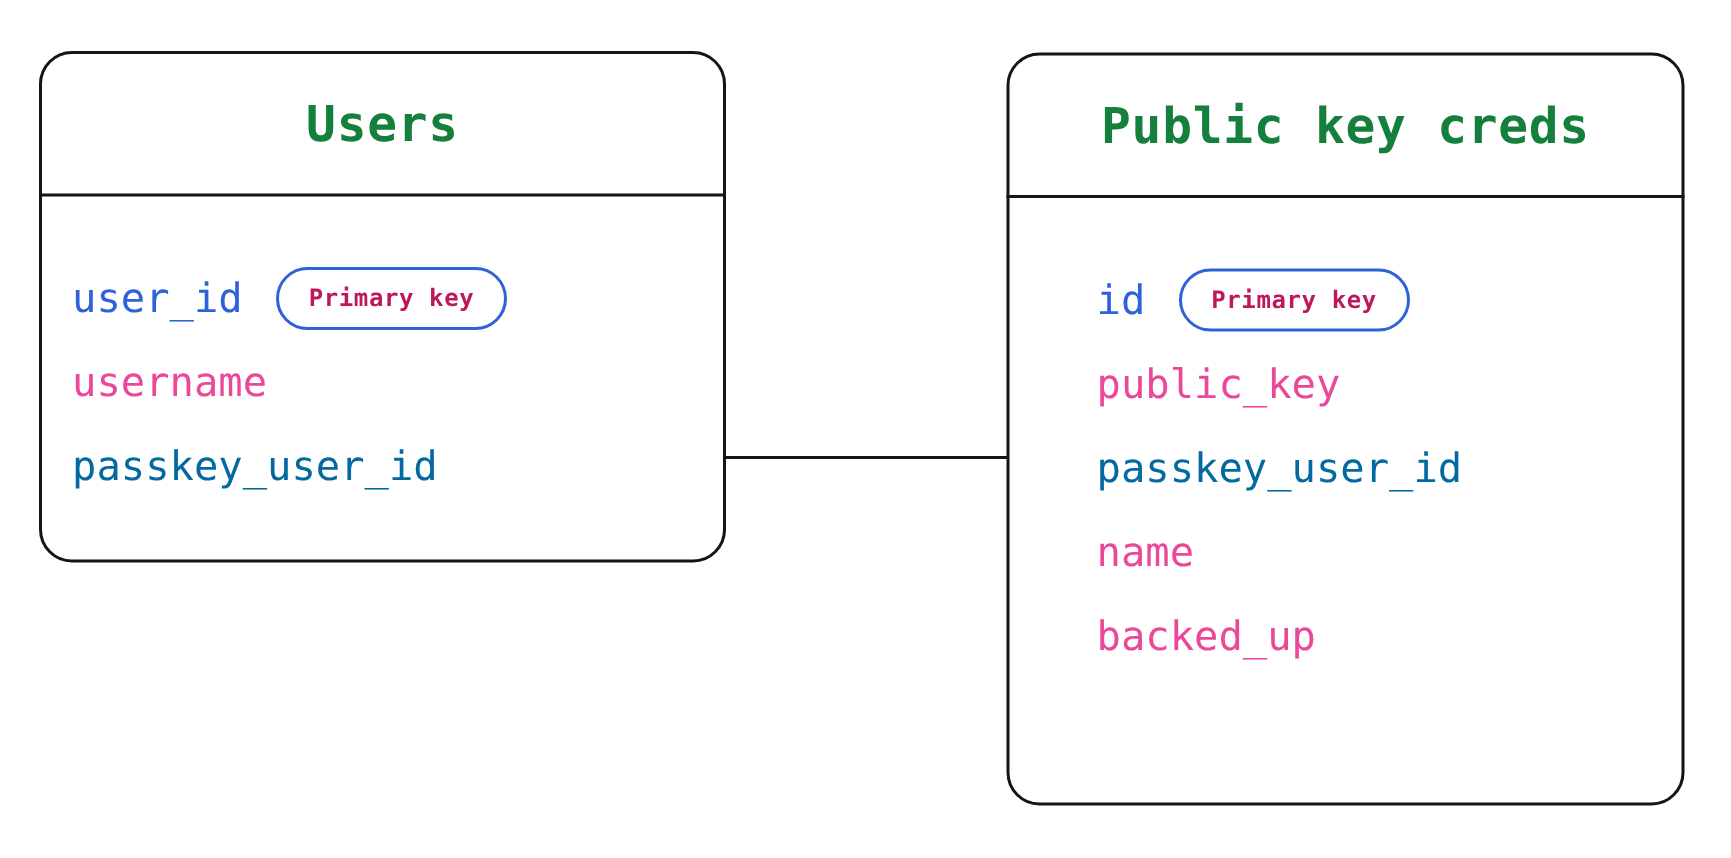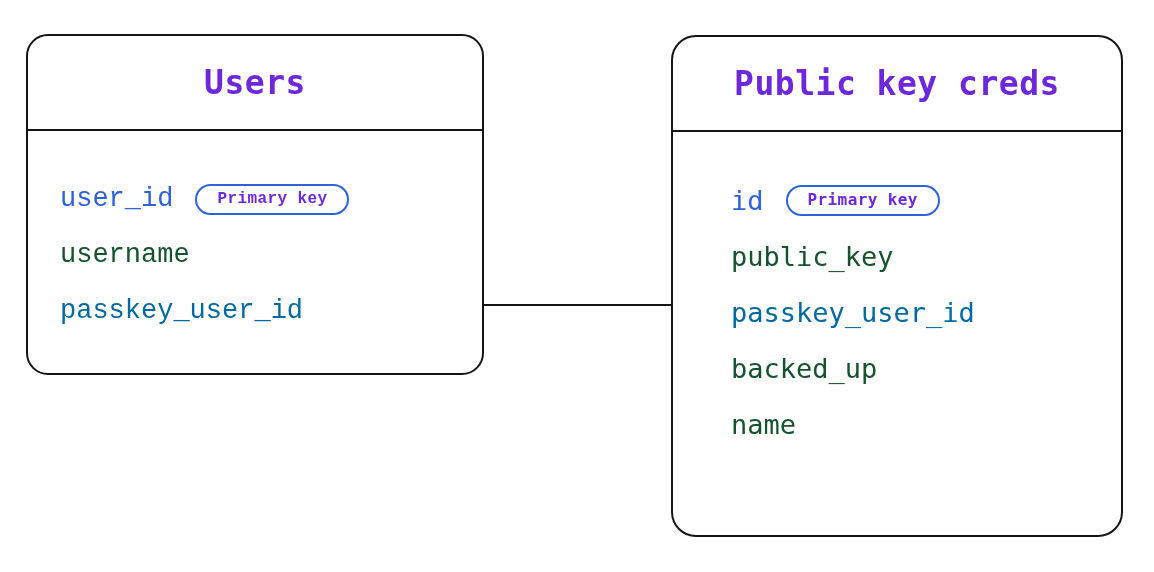--- a/index.html
+++ b/index.html
@@ -44,21 +44,21 @@
     left: 0;
     right: 0;
     top: 0;
     height: 93px;
     display: flex;
     align-items: center;
     justify-content: center;
     font-weight: bold;
     font-size: 33px;
     letter-spacing: 0.5px;
-    color: #6d28d9;
+    color: #15803d;
     white-space: nowrap;
   }
 
   .entity-divider {
     position: absolute;
     left: -2px;
     right: -2px;
     top: 93px;
     height: 2px;
     background: #151515;
@@ -77,58 +77,57 @@
   .field-row {
     display: flex;
     align-items: center;
     height: 56px;
     white-space: nowrap;
   }
 
   .field-name {
     font-size: 27px;
     line-height: 1;
-    color: #14532d;
+    color: #ec4899;
   }
   .field-name.key   { color: #2F62D9; }
   .field-name.fk    { color: #0369a1; }
 
   
   .pk-badge {
     display: inline-flex;
     align-items: center;
     justify-content: center;
     margin-left: 22px;
     padding: 4px 20px 5px 20px;
     border: 2px solid #2F62D9;
     border-radius: 999px;
-    color: #6d28d9;
+    color: #be185d;
     font-size: 16px;
     font-weight: bold;
     letter-spacing: 0.4px;
     line-height: 1;
     box-sizing: border-box;
-    height: 31px;
+    height: 42px;
   }
 
   
   #entity-users {
     left: 26px;
     top: 34px;
     width: 458px;
     height: 341px;
   }
-  #entity-users .entity-fields { padding-left: 32px; font-family: Liberation Mono, monospace; }
+  #entity-users .entity-fields { padding-left: 20px; }
 
   #entity-public-key-creds {
     left: 671px;
     top: 35px;
     width: 452px;
     height: 502px;
-    border-radius: 25px;
   }
   #entity-public-key-creds .entity-fields { padding-left: 58px; }
 
   #relationship-line {
     left: 482px;
     top: 304px;
     width: 191px;
   }
 </style>
 </head>
@@ -171,24 +170,24 @@
 
       <div class="field-row">
         <span class="field-name">public_key</span>
       </div>
 
       <div class="field-row">
         <span class="field-name fk">passkey_user_id</span>
       </div>
 
       <div class="field-row">
-        <span class="field-name">backed_up</span>
+        <span class="field-name">name</span>
       </div>
 
       <div class="field-row">
-        <span class="field-name">name</span>
+        <span class="field-name">backed_up</span>
       </div>
 
 
     </div>
   </div>
 
 </div>
 
 </body></html>

